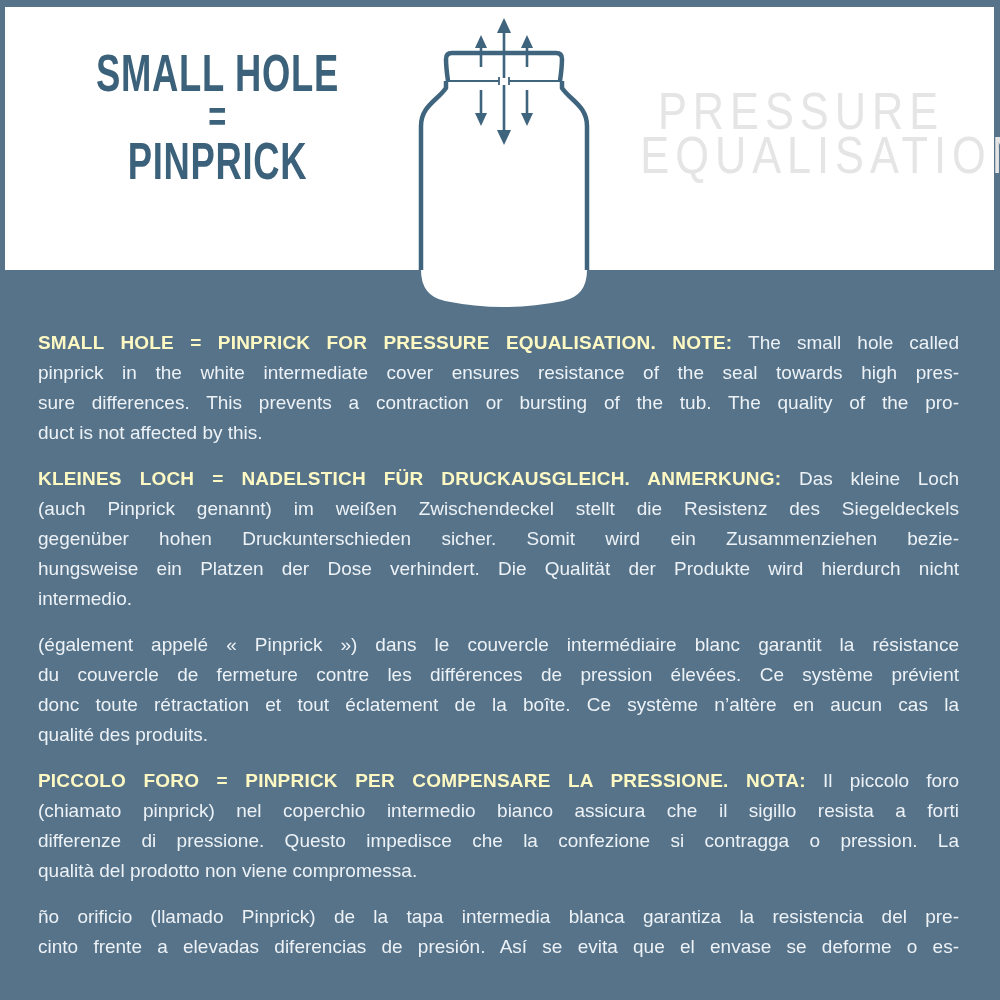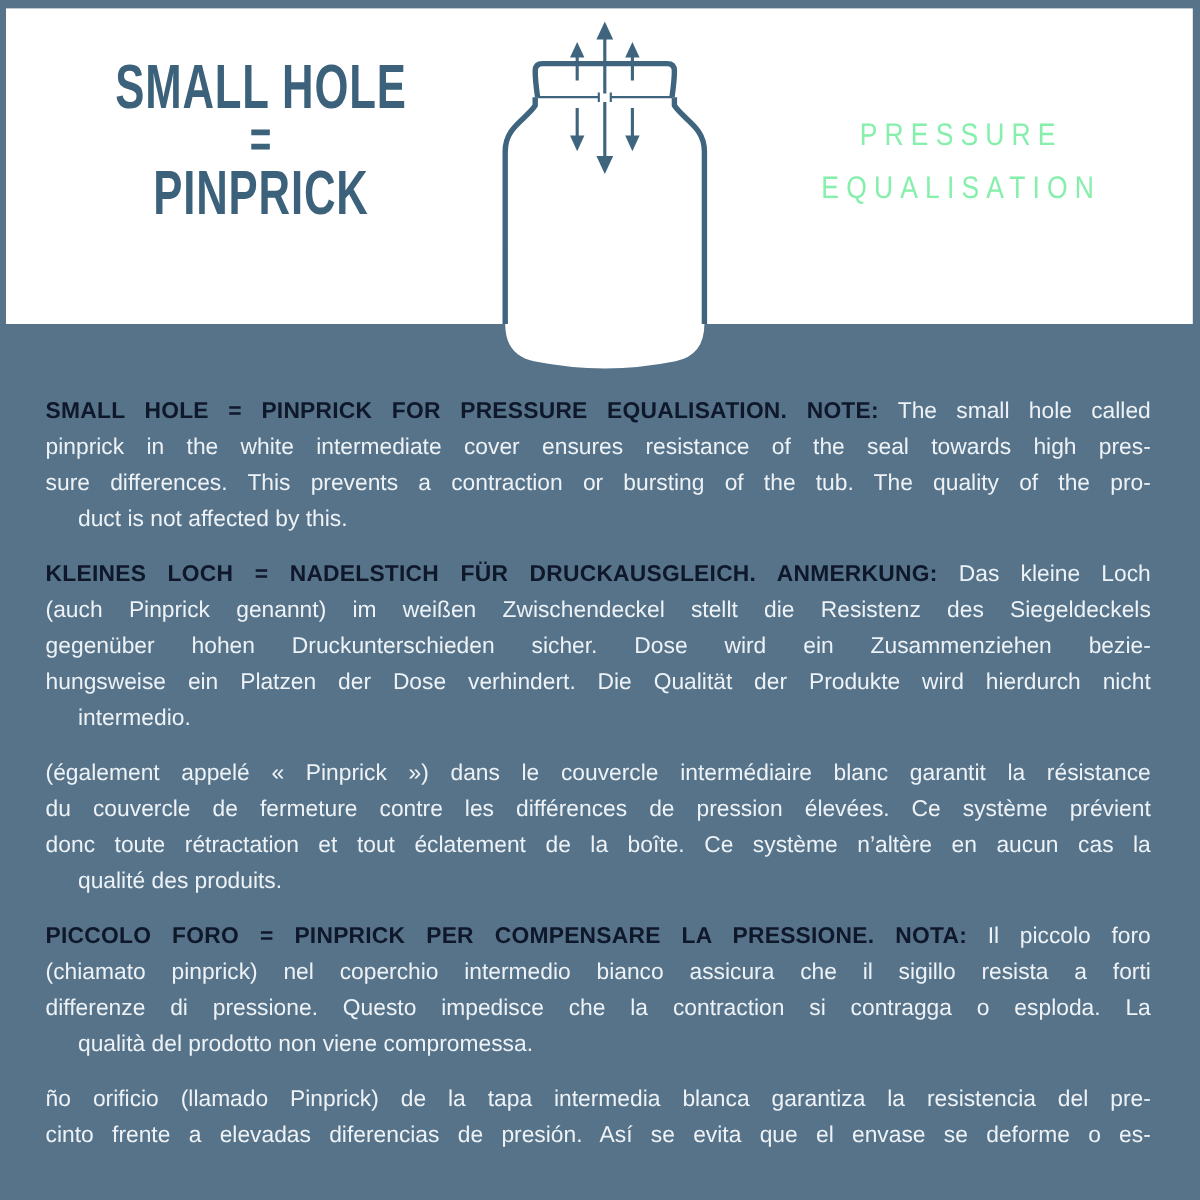--- a/index.html
+++ b/index.html
@@ -31,23 +31,23 @@
     transform:scaleX(0.70);
     transform-origin:center;
     letter-spacing:1px;
   }
   .title-left .tline.eq{font-size:44px;line-height:42px;}
   
   .title-right{
     position:absolute;
     left:612px;top:90px;width:378px;
     text-align:center;
-    color:#86efac;
+    color:#e5e5e5;
     font-weight:400;
-    font-size:26px;
+    font-size:51px;
     line-height:44px;
   }
   .title-right .tline{
     display:block;
     transform:scaleX(0.85);
     transform-origin:center;
     letter-spacing:7px;
   }
   
   .tub-svg{position:absolute;left:390px;top:8px;width:240px;height:310px;}
@@ -58,22 +58,22 @@
     color:#EDF2F6;
     font-size:19px;
     line-height:30px;
   }
   .para{margin:0 0 16px 0;}
   .line{
     text-align:justify;
     text-align-last:justify;
     white-space:normal;
   }
-  .line.last{text-align-last:left;margin-left:27px;}
-  .para b{color:#0f172a;font-weight:bold;letter-spacing:0.2px;}
+  .line.last{text-align-last:left;}
+  .para b{color:#fef9c3;font-weight:bold;letter-spacing:0.2px;}
 </style>
 </head>
 <body>
 
 <div class="canvas">
 
   <div class="panel"></div>
 
   <div class="title-left">
     <span class="tline">SMALL HOLE</span>
@@ -135,34 +135,34 @@
   <div class="textblock">
       <div class="para">
         <div class="line"><b>SMALL HOLE = PINPRICK FOR PRESSURE EQUALISATION. NOTE:</b> The small hole called</div>
         <div class="line">pinprick in the white intermediate cover ensures resistance of the seal towards high pres-</div>
         <div class="line">sure differences. This prevents a contraction or bursting of the tub. The quality of the pro-</div>
         <div class="line last">duct is not affected by this.</div>
       </div>
       <div class="para">
         <div class="line"><b>KLEINES LOCH = NADELSTICH FÜR DRUCKAUSGLEICH. ANMERKUNG:</b> Das kleine Loch</div>
         <div class="line">(auch Pinprick genannt) im weißen Zwischendeckel stellt die Resistenz des Siegeldeckels</div>
-        <div class="line">gegenüber hohen Druckunterschieden sicher. Dose wird ein Zusammenziehen bezie-</div>
+        <div class="line">gegenüber hohen Druckunterschieden sicher. Somit wird ein Zusammenziehen bezie-</div>
         <div class="line">hungsweise ein Platzen der Dose verhindert. Die Qualität der Produkte wird hierdurch nicht</div>
         <div class="line last">intermedio.</div>
       </div>
       <div class="para">
         <div class="line">(également appelé « Pinprick ») dans le couvercle intermédiaire blanc garantit la résistance</div>
         <div class="line">du couvercle de fermeture contre les différences de pression élevées. Ce système prévient</div>
         <div class="line">donc toute rétractation et tout éclatement de la boîte. Ce système n’altère en aucun cas la</div>
         <div class="line last">qualité des produits.</div>
       </div>
       <div class="para">
         <div class="line"><b>PICCOLO FORO = PINPRICK PER COMPENSARE LA PRESSIONE. NOTA:</b> Il piccolo foro</div>
         <div class="line">(chiamato pinprick) nel coperchio intermedio bianco assicura che il sigillo resista a forti</div>
-        <div class="line">differenze di pressione. Questo impedisce che la contraction si contragga o esploda. La</div>
+        <div class="line">differenze di pressione. Questo impedisce che la confezione si contragga o pression. La</div>
         <div class="line last">qualità del prodotto non viene compromessa.</div>
       </div>
       <div class="para">
         <div class="line">ño orificio (llamado Pinprick) de la tapa intermedia blanca garantiza la resistencia del pre-</div>
         <div class="line">cinto frente a elevadas diferencias de presión. Así se evita que el envase se deforme o es-</div>
       </div>
     </div>
 
 </div>
 

